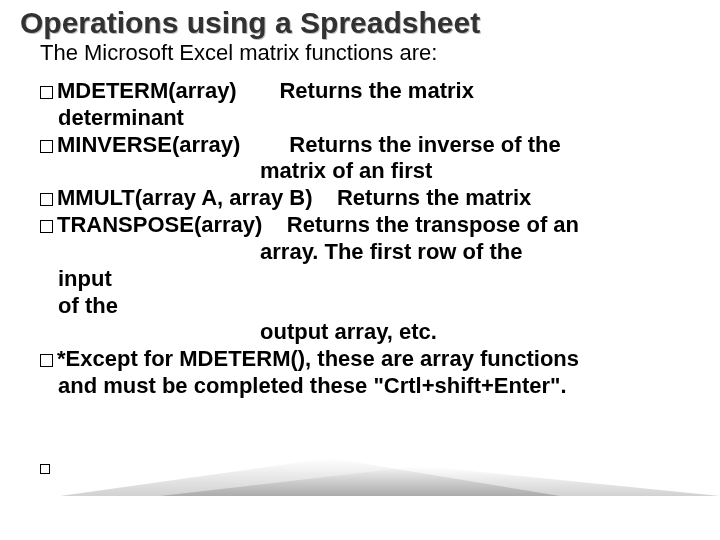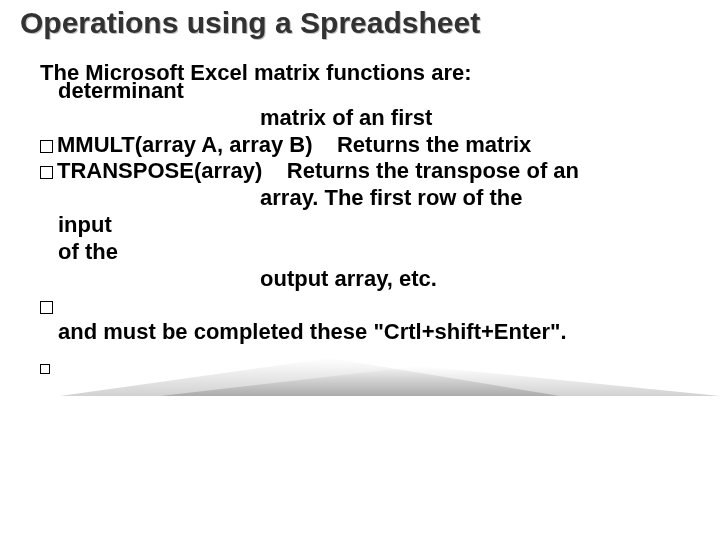--- a/index.html
+++ b/index.html
@@ -8,39 +8,39 @@
     width: 720px;
     height: 540px;
     background: #ffffff;
     font-family: Verdana, Geneva, sans-serif;
     color: #000;
     overflow: hidden;
   }
   .slide {
     position: relative;
     width: 720px;
-    height: 396px;
+    height: 496px;
     box-sizing: border-box;
   }
   .title {
     position: absolute;
     left: 20px;
     top: 6px;
     font-size: 30px;
     font-weight: 700;
     color: #323232;
     text-shadow: 1px 1px 0 #bfbfbf;
     letter-spacing: 0px;
   }
   .intro {
     position: absolute;
     left: 40px;
-    top: 60px;
+    top: 40px;
     font-size: 22px;
-    font-weight: 700;
+    font-weight: 400;
   }
   .body {
     position: absolute;
     left: 40px;
     right: 0;
     top: 78px;
     font-size: 22px;
     font-weight: 700;
     line-height: 1.22;
   }
@@ -81,33 +81,35 @@
 </head>
 <body>
 
 <div class="slide">
 
   <div class="title">Operations using a Spreadsheet</div>
 
   <div class="intro">The Microsoft Excel matrix functions are:</div>
 
   <div class="body">
+    <div class="line"><span class="box"></span><span>MDETERM(array)       Returns the matrix</span></div>
     <div class="line"><span class="indent"></span><span>determinant</span></div>
 
+    <div class="line"><span class="box"></span><span>MINVERSE(array)        Returns the inverse of the</span></div>
     <div class="line">                                    matrix of an first</div>
 
     <div class="line"><span class="box"></span><span>MMULT(array A, array B)    Returns the matrix</span></div>
 
     <div class="line"><span class="box"></span><span>TRANSPOSE(array)    Returns the transpose of an</span></div>
     <div class="line">                                    array. The first row of the</div>
     <div class="line"><span class="indent"></span><span>input</span></div>
     <div class="line"><span class="indent"></span><span>of the</span></div>
     <div class="line">                                    output array, etc.</div>
 
-    <div class="line"><span class="box"></span></div>
+    <div class="line"><span class="box"></span><span>*Except for MDETERM(), these are array functions</span></div>
     <div class="line"><span class="indent"></span><span>and must be completed these "Crtl+shift+Enter".</span></div>
   </div>
 
   <span class="small-box"></span>
 
   <svg class="shadow" viewBox="0 0 720 48" preserveAspectRatio="none">
     <defs>
       <linearGradient id="g1" x1="0" y1="0" x2="0" y2="1">
         <stop offset="0" stop-color="#000" stop-opacity="0"></stop>
         <stop offset="1" stop-color="#000" stop-opacity="0.18"></stop>

